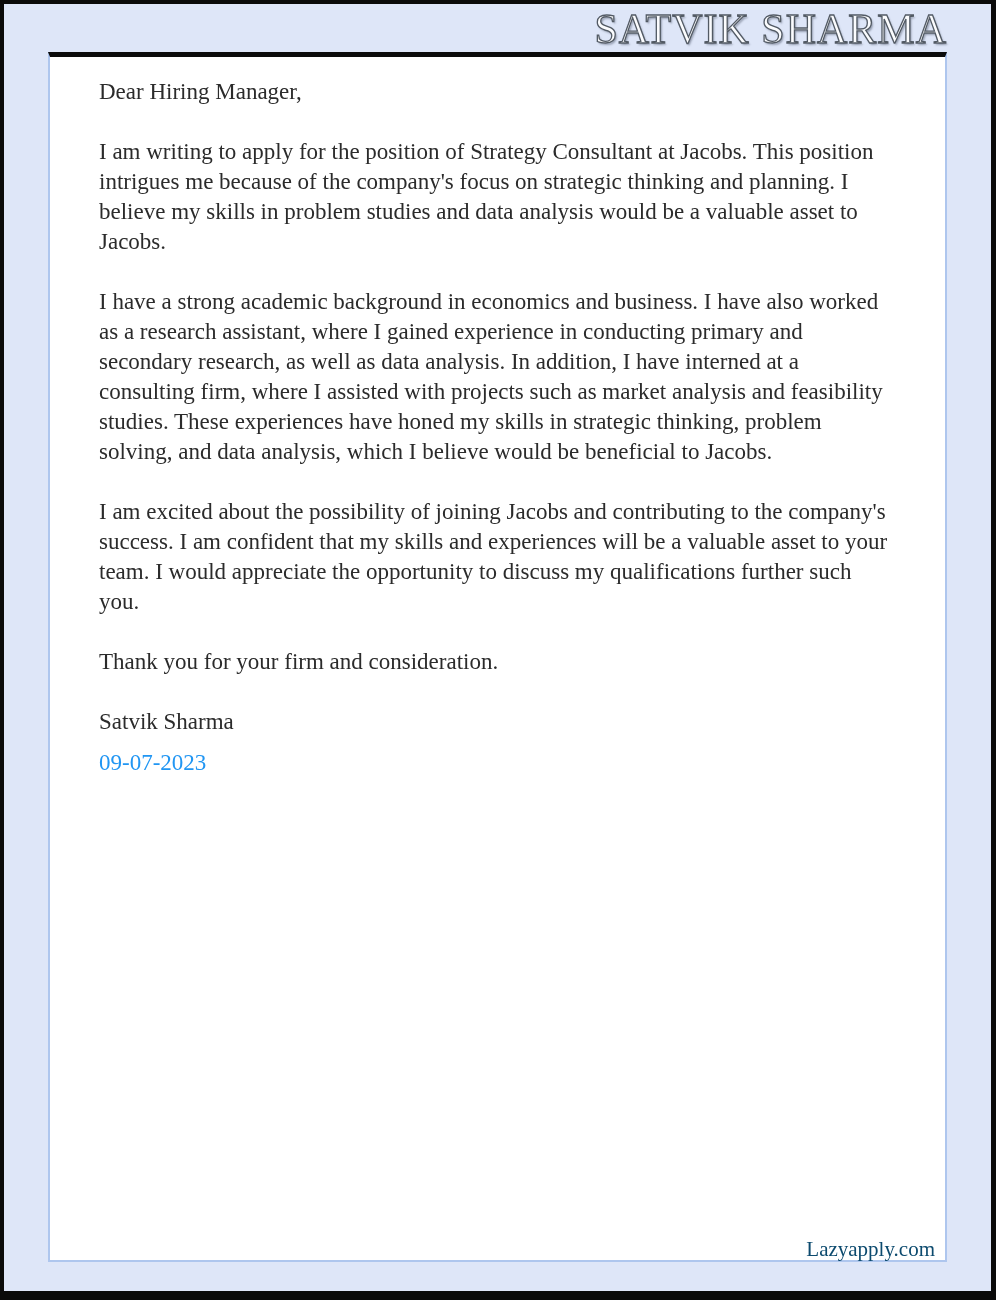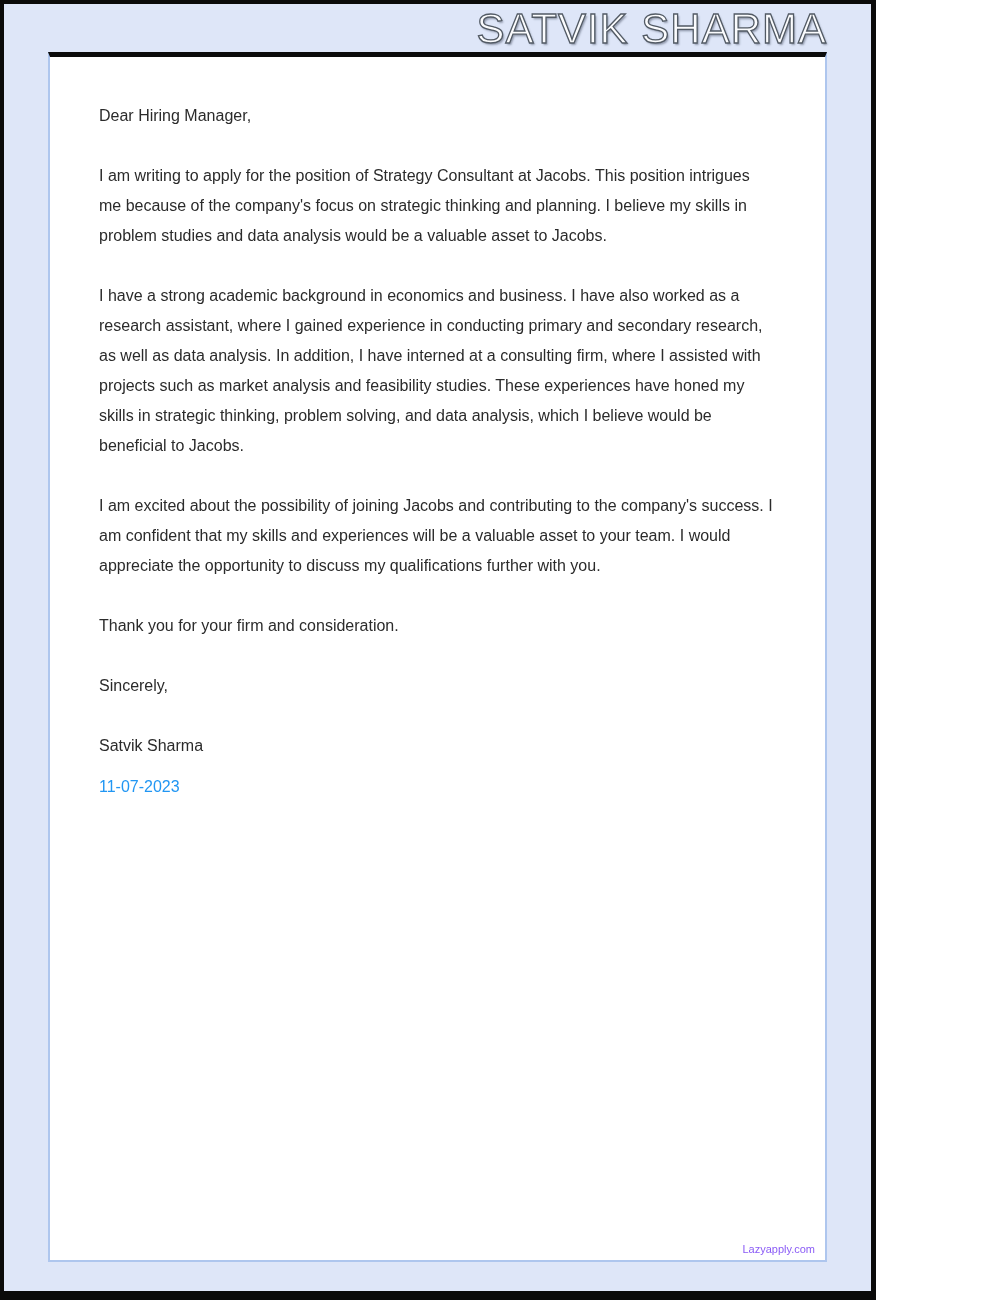--- a/index.html
+++ b/index.html
@@ -2,28 +2,28 @@
 <html><head>
 <meta charset="utf-8">
 <style>
   html, body {
     margin: 0;
     padding: 0;
     background: #ffffff;
   }
   .page {
     position: relative;
-    width: 876px;
+    width: 996px;
     height: 1300px;
     box-sizing: border-box;
     border-style: solid;
     border-color: #0a0a0a;
     border-width: 4px 5px 9px 4px;
     background: #dee6f8;
-    font-family: Liberation Sans, sans-serif;
+    font-family: Liberation Serif, serif;
     overflow: hidden;
   }
   .header {
     height: 48px;
     display: flex;
     justify-content: flex-end;
     align-items: flex-end;
     padding-right: 44px;
   }
   .applicant-name {
@@ -41,71 +41,70 @@
     box-sizing: border-box;
     margin: 0 44px;
     height: 1210px;
     background: #ffffff;
     border-top: 5px solid #0b0b0b;
     border-left: 2px solid #aec6ee;
     border-right: 2px solid #aec6ee;
     border-bottom: 2px solid #aec6ee;
   }
   .letter-content {
-    padding: 44px 49px 0 49px;
+    padding: 20px 49px 0 49px;
     color: #2b2b2b;
-    font-size: 16px;
+    font-size: 23px;
     line-height: 30px;
   }
   .letter-content p {
     margin: 0 0 30px 0;
   }
   .letter-content p.signature {
     margin-bottom: 11px;
   }
   .letter-content p.date {
     margin: 0;
     color: #2196f3;
     cursor: pointer;
   }
   .watermark {
     position: absolute;
     right: 10px;
     bottom: 1px;
-    font-size: 11px;
+    font-size: 21px;
     line-height: 20px;
-    color: #8b5cf6;
+    color: #0c4a6e;
   }
 </style>
 </head>
 <body>
 
 <div class="page">
 
   <div class="header">
     <div class="applicant-name">SATVIK SHARMA</div>
   </div>
 
   <div class="letter">
     <div class="letter-content">
 
       <p>Dear Hiring Manager,</p>
 
       <p>I am writing to apply for the position of Strategy Consultant at Jacobs. This position intrigues me because of the company's focus on strategic thinking and planning. I believe my skills in problem studies and data analysis would be a valuable asset to Jacobs.</p>
 
       <p>I have a strong academic background in economics and business. I have also worked as a research assistant, where I gained experience in conducting primary and secondary research, as well as data analysis. In addition, I have interned at a consulting firm, where I assisted with projects such as market analysis and feasibility studies. These experiences have honed my skills in strategic thinking, problem solving, and data analysis, which I believe would be beneficial to Jacobs.</p>
 
-      <p>I am excited about the possibility of joining Jacobs and contributing to the company's success. I am confident that my skills and experiences will be a valuable asset to your team. I would appreciate the opportunity to discuss my qualifications further with you.</p>
+      <p>I am excited about the possibility of joining Jacobs and contributing to the company's success. I am confident that my skills and experiences will be a valuable asset to your team. I would appreciate the opportunity to discuss my qualifications further such you.</p>
 
       <p>Thank you for your firm and consideration.</p>
 
-      <p>Sincerely,</p>
 
       <p class="signature">Satvik Sharma</p>
 
-      <p class="date">11-07-2023</p>
+      <p class="date">09-07-2023</p>
 
     </div>
 
     <div class="watermark">Lazyapply.com</div>
   </div>
 
 </div>
 
 </body></html>

